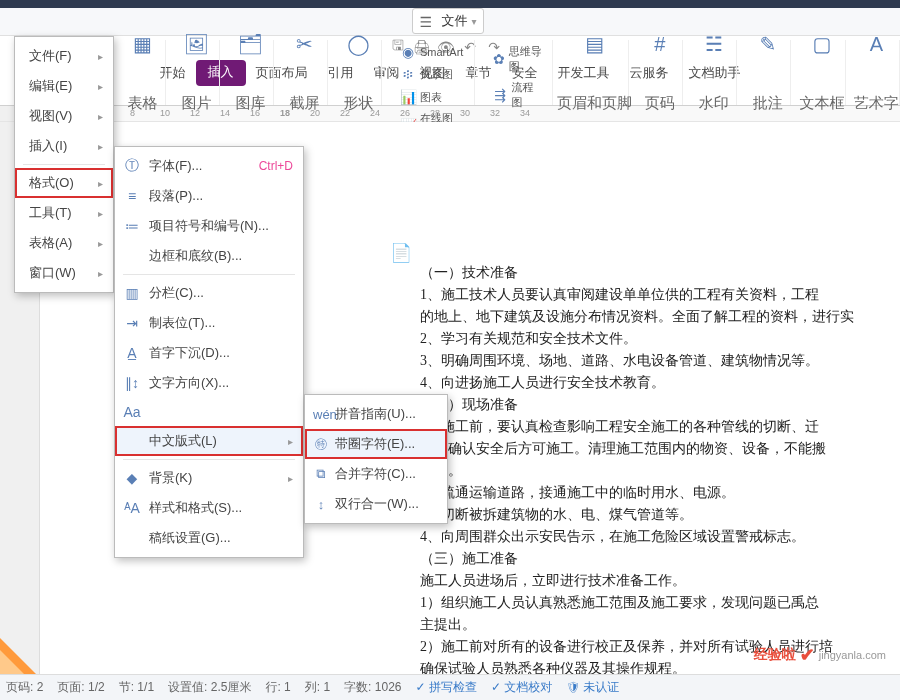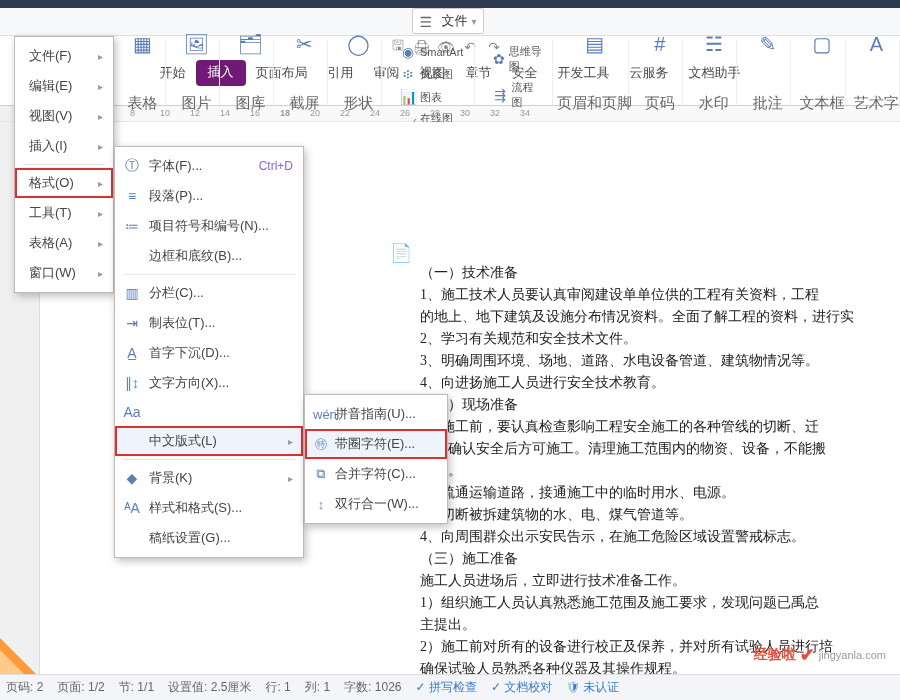--- a/index.html
+++ b/index.html
@@ -38,21 +38,21 @@
 .menu1 { position: absolute; left: 14px; top: 36px; width: 100px; background: #fff; border: 1px solid #bbb; box-shadow: 2px 3px 8px rgba(0,0,0,0.25); z-index: 50; padding: 4px 0; }
 .menu1 .row { display: flex; align-items: center; justify-content: space-between; padding: 6px 10px 6px 14px; font-size: 13px; color: #444; cursor: pointer; }
 .menu1 .row .arr { font-size: 10px; color: #999; }
 .menu1 .row.hilite { outline: 2px solid #d93030; outline-offset: -2px; gap: 16px; }
 .menu1 .sep { height: 1px; background: #e5e5e5; margin: 3px 8px; }
 
 .menu2 { position: absolute; left: 114px; top: 146px; width: 190px; background: #fff; border: 1px solid #bbb; box-shadow: 2px 3px 8px rgba(0,0,0,0.25); z-index: 51; padding: 4px 0; }
 .menu2 .row { display: flex; align-items: center; padding: 6px 10px 6px 8px; font-size: 13px; color: #444; cursor: pointer; gap: 8px; }
 .menu2 .row .mi { width: 18px; text-align: center; color: #5a7fb5; font-size: 14px; }
 .menu2 .row .mt { flex: 1; }
-.menu2 .row .sc { color: #8b5cf6; font-size: 12px; }
+.menu2 .row .sc { color: #ec4899; font-size: 12px; }
 .menu2 .row .arr { font-size: 10px; color: #999; }
 .menu2 .sep { height: 1px; background: #e5e5e5; margin: 3px 8px; }
 .menu2 .row.hilite { outline: 2px solid #d93030; outline-offset: -2px; background: #eef4fc; }
 
 .menu3 { position: absolute; left: 304px; top: 394px; width: 144px; background: #fff; border: 1px solid #bbb; box-shadow: 2px 3px 8px rgba(0,0,0,0.25); z-index: 52; padding: 4px 0; }
 .menu3 .row { display: flex; align-items: center; padding: 6px 8px; font-size: 13px; color: #444; cursor: pointer; gap: 6px; }
 .menu3 .row .mi { width: 16px; text-align: center; color: #5a7fb5; font-size: 13px; }
 .menu3 .row.hilite { outline: 2px solid #d93030; outline-offset: -2px; background: #eef4fc; }
 
 .statusbar { position: absolute; left: 0; right: 0; bottom: 0; height: 26px; background: #f3f5f8; border-top: 1px solid #ddd; display: flex; align-items: center; padding: 0 6px; font-size: 12px; color: #666; gap: 14px; }

